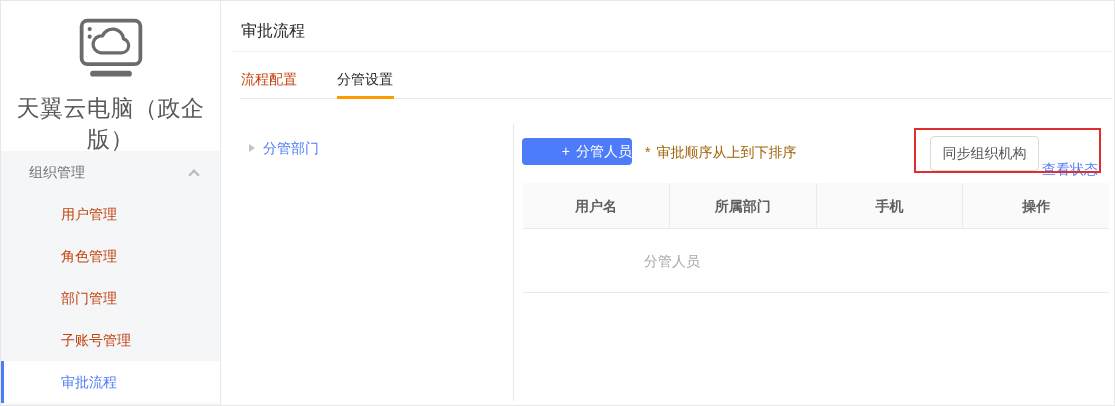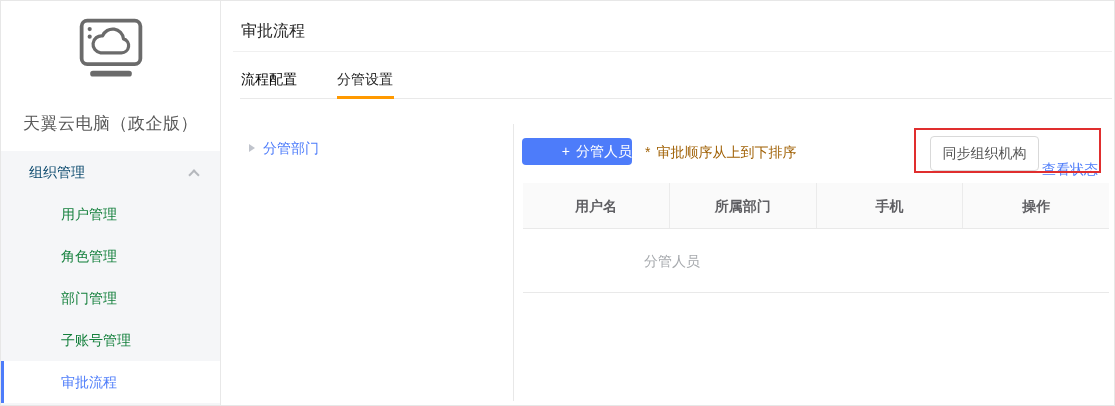--- a/index.html
+++ b/index.html
@@ -6,33 +6,33 @@
   html,body { background:#fff; }
   body { font-family:"Liberation Sans","DejaVu Sans",sans-serif; }
   .frame {
     position:relative; width:1115px; height:406px; background:#fff;
     border:1px solid #e7e7e7; overflow:hidden; font-size:14px; color:#595959;
   }
   
   .sidebar { position:absolute; left:0; top:0; width:220px; height:100%;
     background:#fff; border-right:1px solid #e8e8e8; }
   .logo { display:block; margin:16px auto 0; }
-  .brand { margin-top:31px; text-align:center; font-size:17px; color:#595959; letter-spacing:.5px; }
+  .brand { margin-top:12px; text-align:center; font-size:23px; color:#595959; letter-spacing:.5px; }
   .menu { position:absolute; left:0; top:150px; right:0; bottom:0; background:#f5f6f8; }
   .menu-group { position:relative; height:42px; line-height:42px; padding-left:28px;
-    color:#0c4a6e; cursor:pointer; }
+    color:#737373; cursor:pointer; }
   .chevron-up { position:absolute; right:22px; top:20px; width:8px; height:8px;
     border-left:2px solid #b5b8bd; border-top:2px solid #b5b8bd; transform:rotate(45deg); }
-  .menu-item { height:42px; line-height:42px; padding-left:60px; color:#15803d; cursor:pointer; }
+  .menu-item { height:42px; line-height:42px; padding-left:60px; color:#c2410c; cursor:pointer; }
   .menu-item.active { background:#fff; border-left:3px solid #4d7cfa; padding-left:57px; color:#4d7cfa; }
   
   .main { position:absolute; left:221px; top:0; right:0; bottom:0; background:#fff; }
   .page-title { position:absolute; left:19px; top:20px; font-size:16px; font-weight:500; color:#262626; }
   .title-rule { position:absolute; left:11px; right:2px; top:50px; height:1px; background:#f0f0f0; }
-  .tab { position:absolute; top:70px; cursor:pointer; color:#000000; }
+  .tab { position:absolute; top:70px; cursor:pointer; color:#c2410c; }
   .tab.t0 { left:19px; }
   .tab.t1 { left:115px; color:#262626; }
   .tabs-rule { position:absolute; left:18px; right:2px; top:97px; height:1px; background:#e9e9e9; }
   .tab-ink { position:absolute; left:115px; top:95px; width:57px; height:3px; background:#ff9900; }
   
   .tree-node { position:absolute; left:27px; top:139px; cursor:pointer; }
   .tree-caret { display:inline-block; width:0; height:0; margin-right:8px; vertical-align:1px;
     border-left:6px solid #c0c4cc; border-top:4px solid transparent; border-bottom:4px solid transparent; }
   .tree-label { color:#4d7cfa; }
   .panel-divider { position:absolute; left:291px; top:123px; width:1px; height:277px; background:#e8e8e8; }

